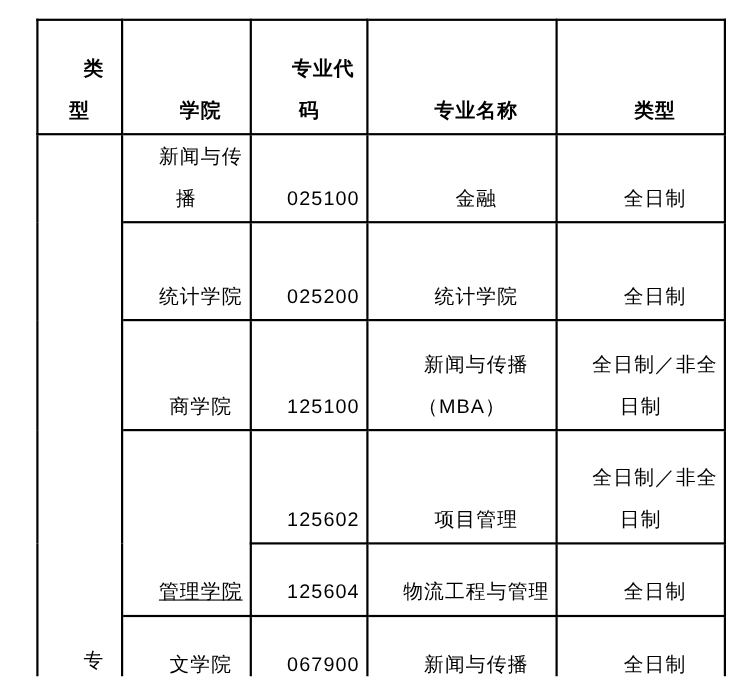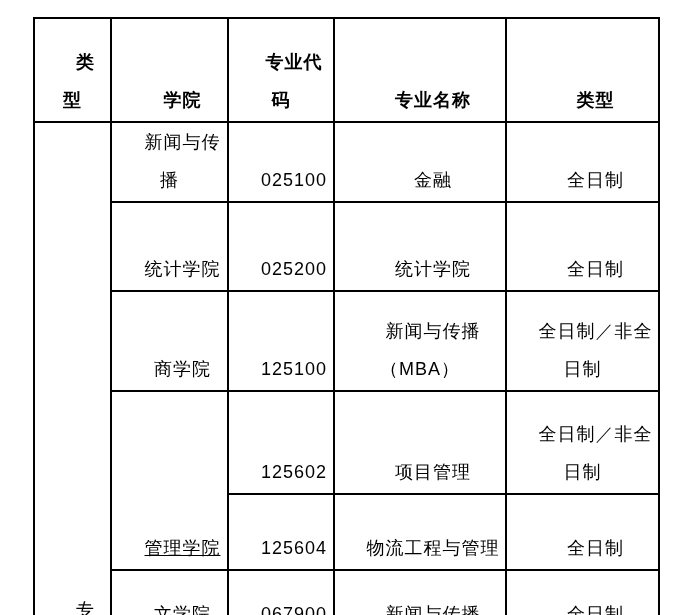--- a/index.html
+++ b/index.html
@@ -45,21 +45,21 @@
     vertical-align: middle;
     font-weight: bold;
   }
   td.merged-cell { vertical-align: middle; text-decoration: underline; }
   
   tr.row-header  { height: 104px; }
   tr.row-1 { height: 69px; }
   tr.row-2 { height: 89px; border-radius: 12px; }
   tr.row-3 { height: 100px; }
   tr.row-4 { height: 103px; }
-  tr.row-5 { height: 76px; }
+  tr.row-5 { height: 66px; }
   tr.row-6 { height: 66px; }
   tr.row-partial { height: 34px; }  
 </style>
 </head>
 <body>
 
 <div class="canvas">
   <table class="doc-table">
     <colgroup>
       <col style="width:77px">

